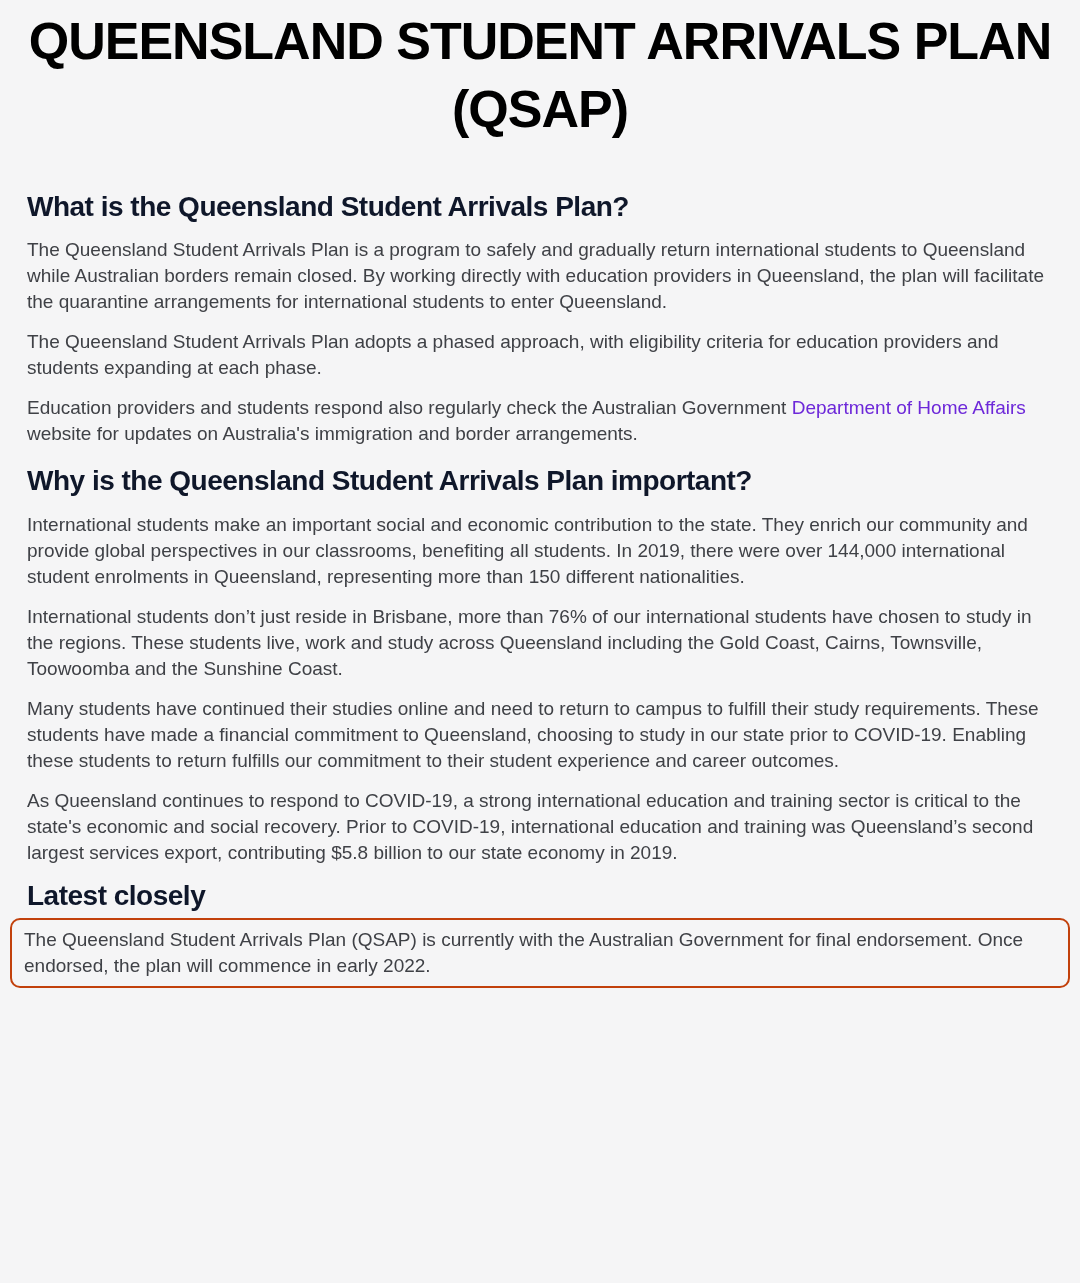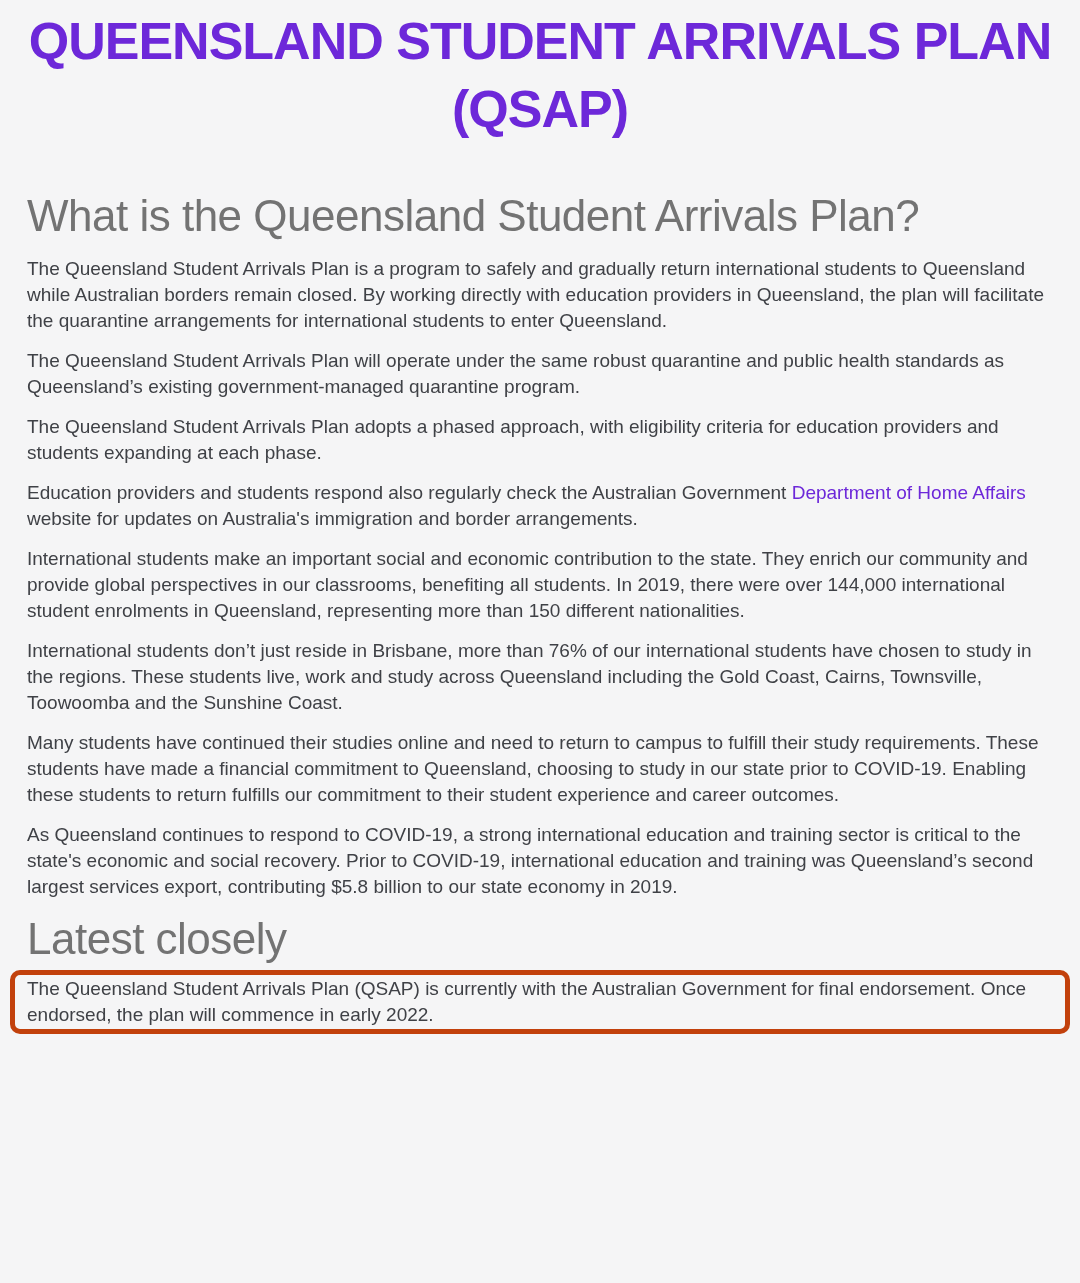--- a/index.html
+++ b/index.html
@@ -17,70 +17,70 @@
   .doc {
     padding: 8px 27px 0 27px;
   }
   h1 {
     margin: 0 0 48px 0;
     text-align: center;
     font-size: 52px;
     line-height: 1.3;
     letter-spacing: -1px;
     font-weight: 700;
-    color: #6d28d9;
+    color: #000000;
   }
   h2 {
     margin: 18px 0 12px 0;
-    font-size: 44px;
+    font-size: 28px;
     line-height: 1.15;
     letter-spacing: -0.5px;
-    font-weight: 400;
-    color: #737373;
+    font-weight: 700;
+    color: #0f172a;
   }
   h2.latest {
     margin: 14px 0 6px 0;
   }
   p {
     margin: 14px 0 14px 0;
     font-size: 19px;
     line-height: 26px;
   }
   a.inline-link {
     color: #6d28d9;
     text-decoration: none;
     cursor: pointer;
   }
   .highlight-box {
-    border: 5px solid #c2410c;
+    border: 2px solid #c2410c;
     border-radius: 10px;
     margin: 6px -17px 0 -17px;
-    padding: 1px 12px;
+    padding: 7px 12px;
     background: transparent;
   }
   .highlight-box p {
     margin: 0;
   }
 </style>
 </head>
 <body>
 
 <main class="doc">
 
   <h1>QUEENSLAND STUDENT ARRIVALS PLAN (QSAP)</h1>
 
   <section>
     <h2>What is the Queensland Student Arrivals Plan?</h2>
     <p>The Queensland Student Arrivals Plan is a program to safely and gradually return international students to Queensland while Australian borders remain closed. By working directly with education providers in Queensland, the plan will facilitate the quarantine arrangements for international students to enter Queensland.</p>
-    <p>The Queensland Student Arrivals Plan will operate under the same robust quarantine and public health standards as Queensland’s existing government-managed quarantine program.</p>
     <p>The Queensland Student Arrivals Plan adopts a phased approach, with eligibility criteria for education providers and students expanding at each phase.</p>
     <p><span>Education providers and students respond also regularly check the Australian Government </span><a class="inline-link" href="#">Department of Home Affairs</a><span> website for updates on Australia's immigration and border arrangements.</span></p>
   </section>
 
   <section>
+    <h2>Why is the Queensland Student Arrivals Plan important?</h2>
     <p>International students make an important social and economic contribution to the state. They enrich our community and provide global perspectives in our classrooms, benefiting all students. In 2019, there were over 144,000 international student enrolments in Queensland, representing more than 150 different nationalities.</p>
     <p>International students don’t just reside in Brisbane, more than 76% of our international students have chosen to study in the regions. These students live, work and study across Queensland including the Gold Coast, Cairns, Townsville, Toowoomba and the Sunshine Coast.</p>
     <p>Many students have continued their studies online and need to return to campus to fulfill their study requirements. These students have made a financial commitment to Queensland, choosing to study in our state prior to COVID-19. Enabling these students to return fulfills our commitment to their student experience and career outcomes.</p>
     <p>As Queensland continues to respond to COVID-19, a strong international education and training sector is critical to the state's economic and social recovery. Prior to COVID-19, international education and training was Queensland’s second largest services export, contributing $5.8 billion to our state economy in 2019.</p>
   </section>
 
   <section>
     <h2 class="latest">Latest closely</h2>
     <div class="highlight-box">
       <p>The Queensland Student Arrivals Plan (QSAP) is currently with the Australian Government for final endorsement. Once endorsed, the plan will commence in early 2022.</p>

